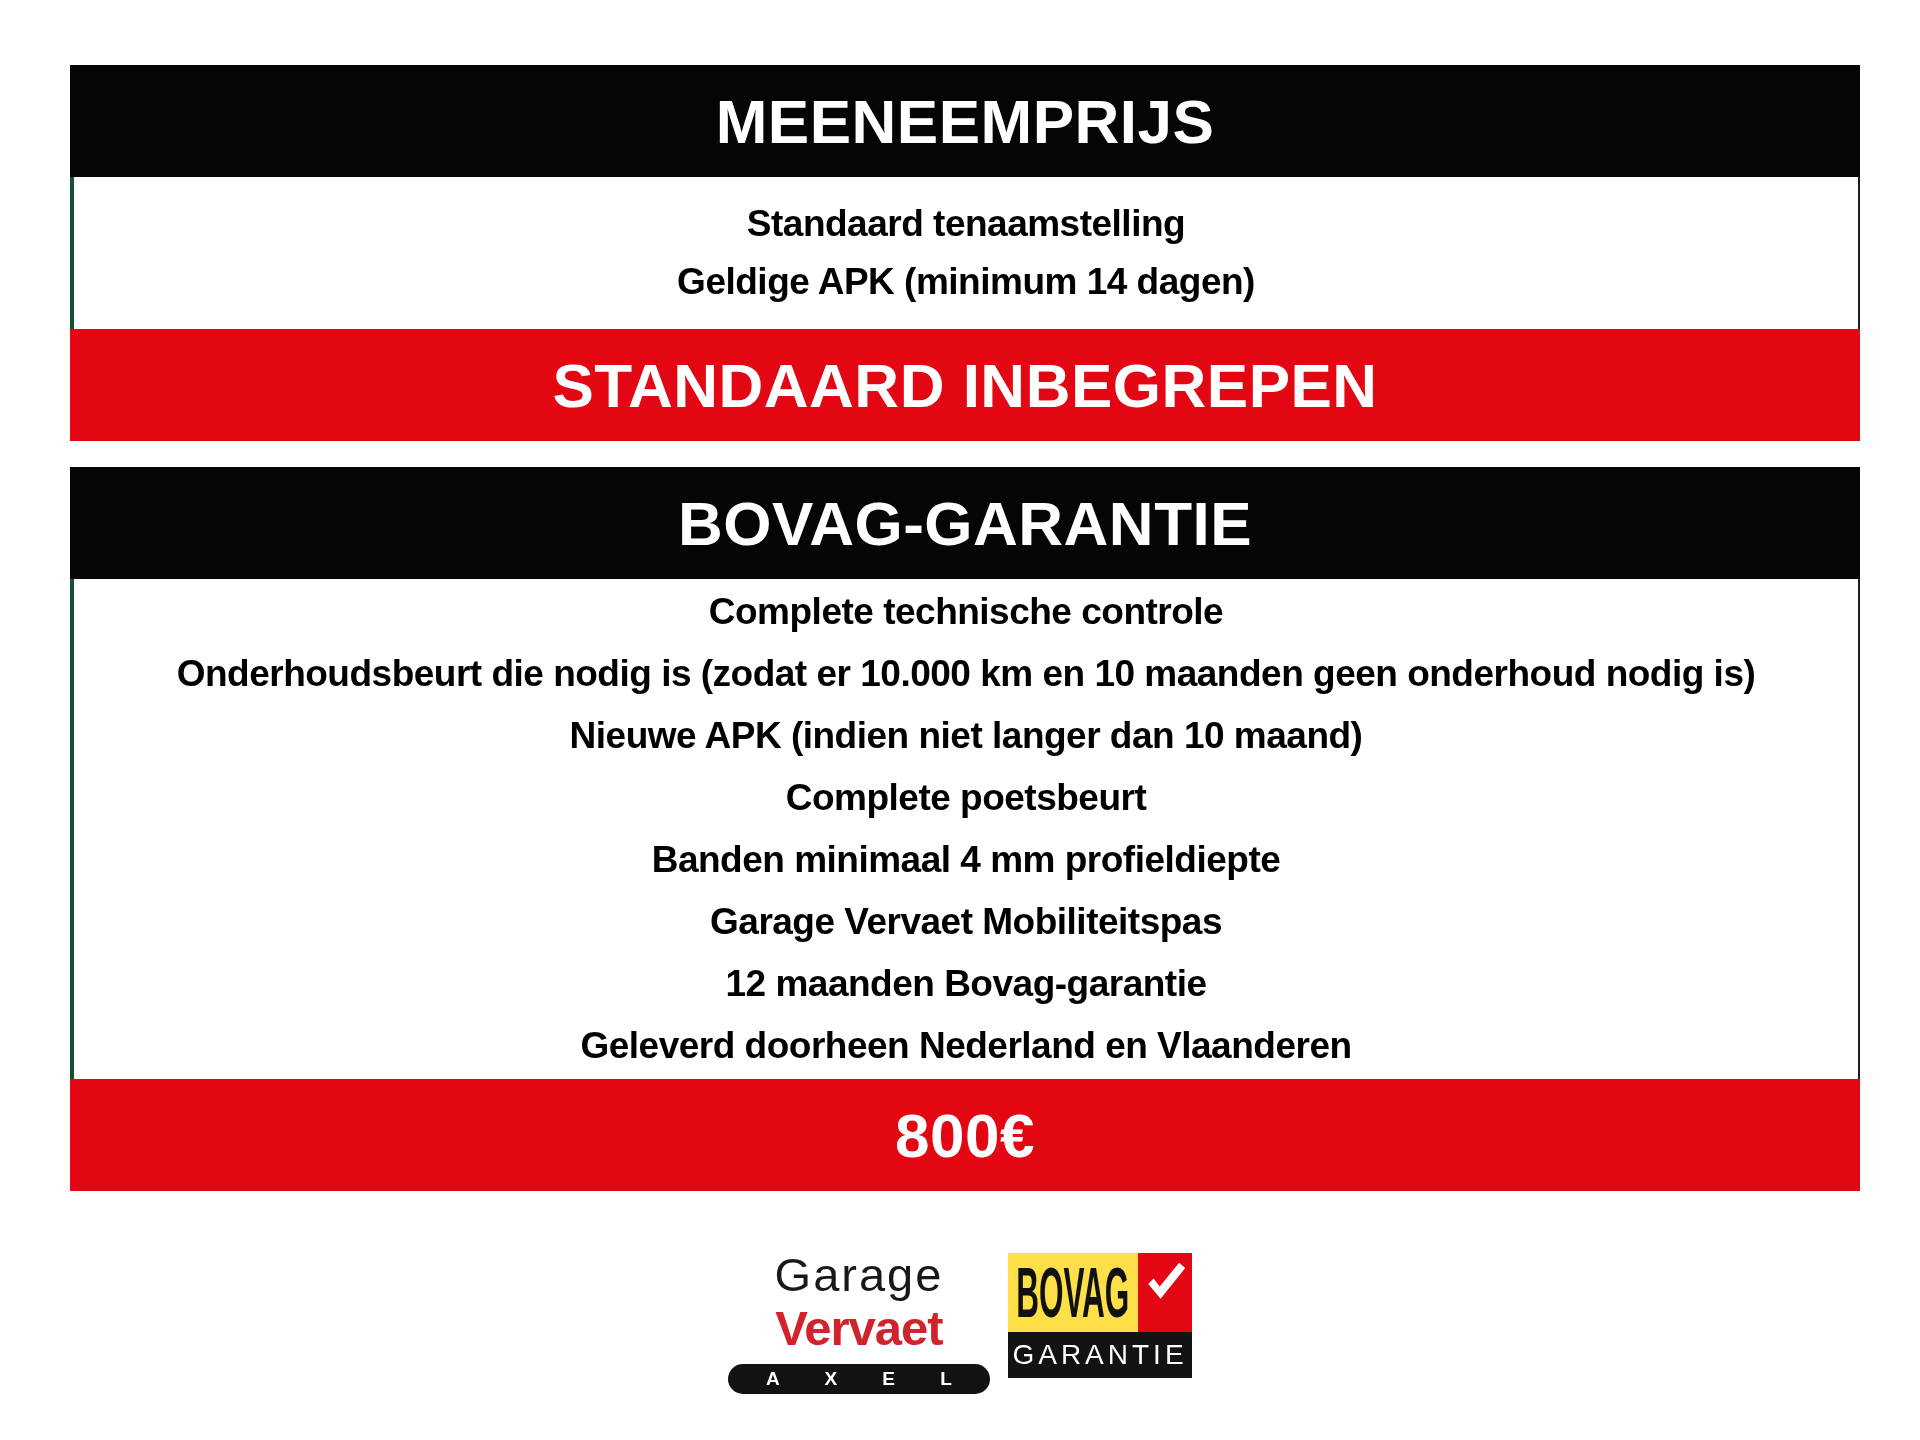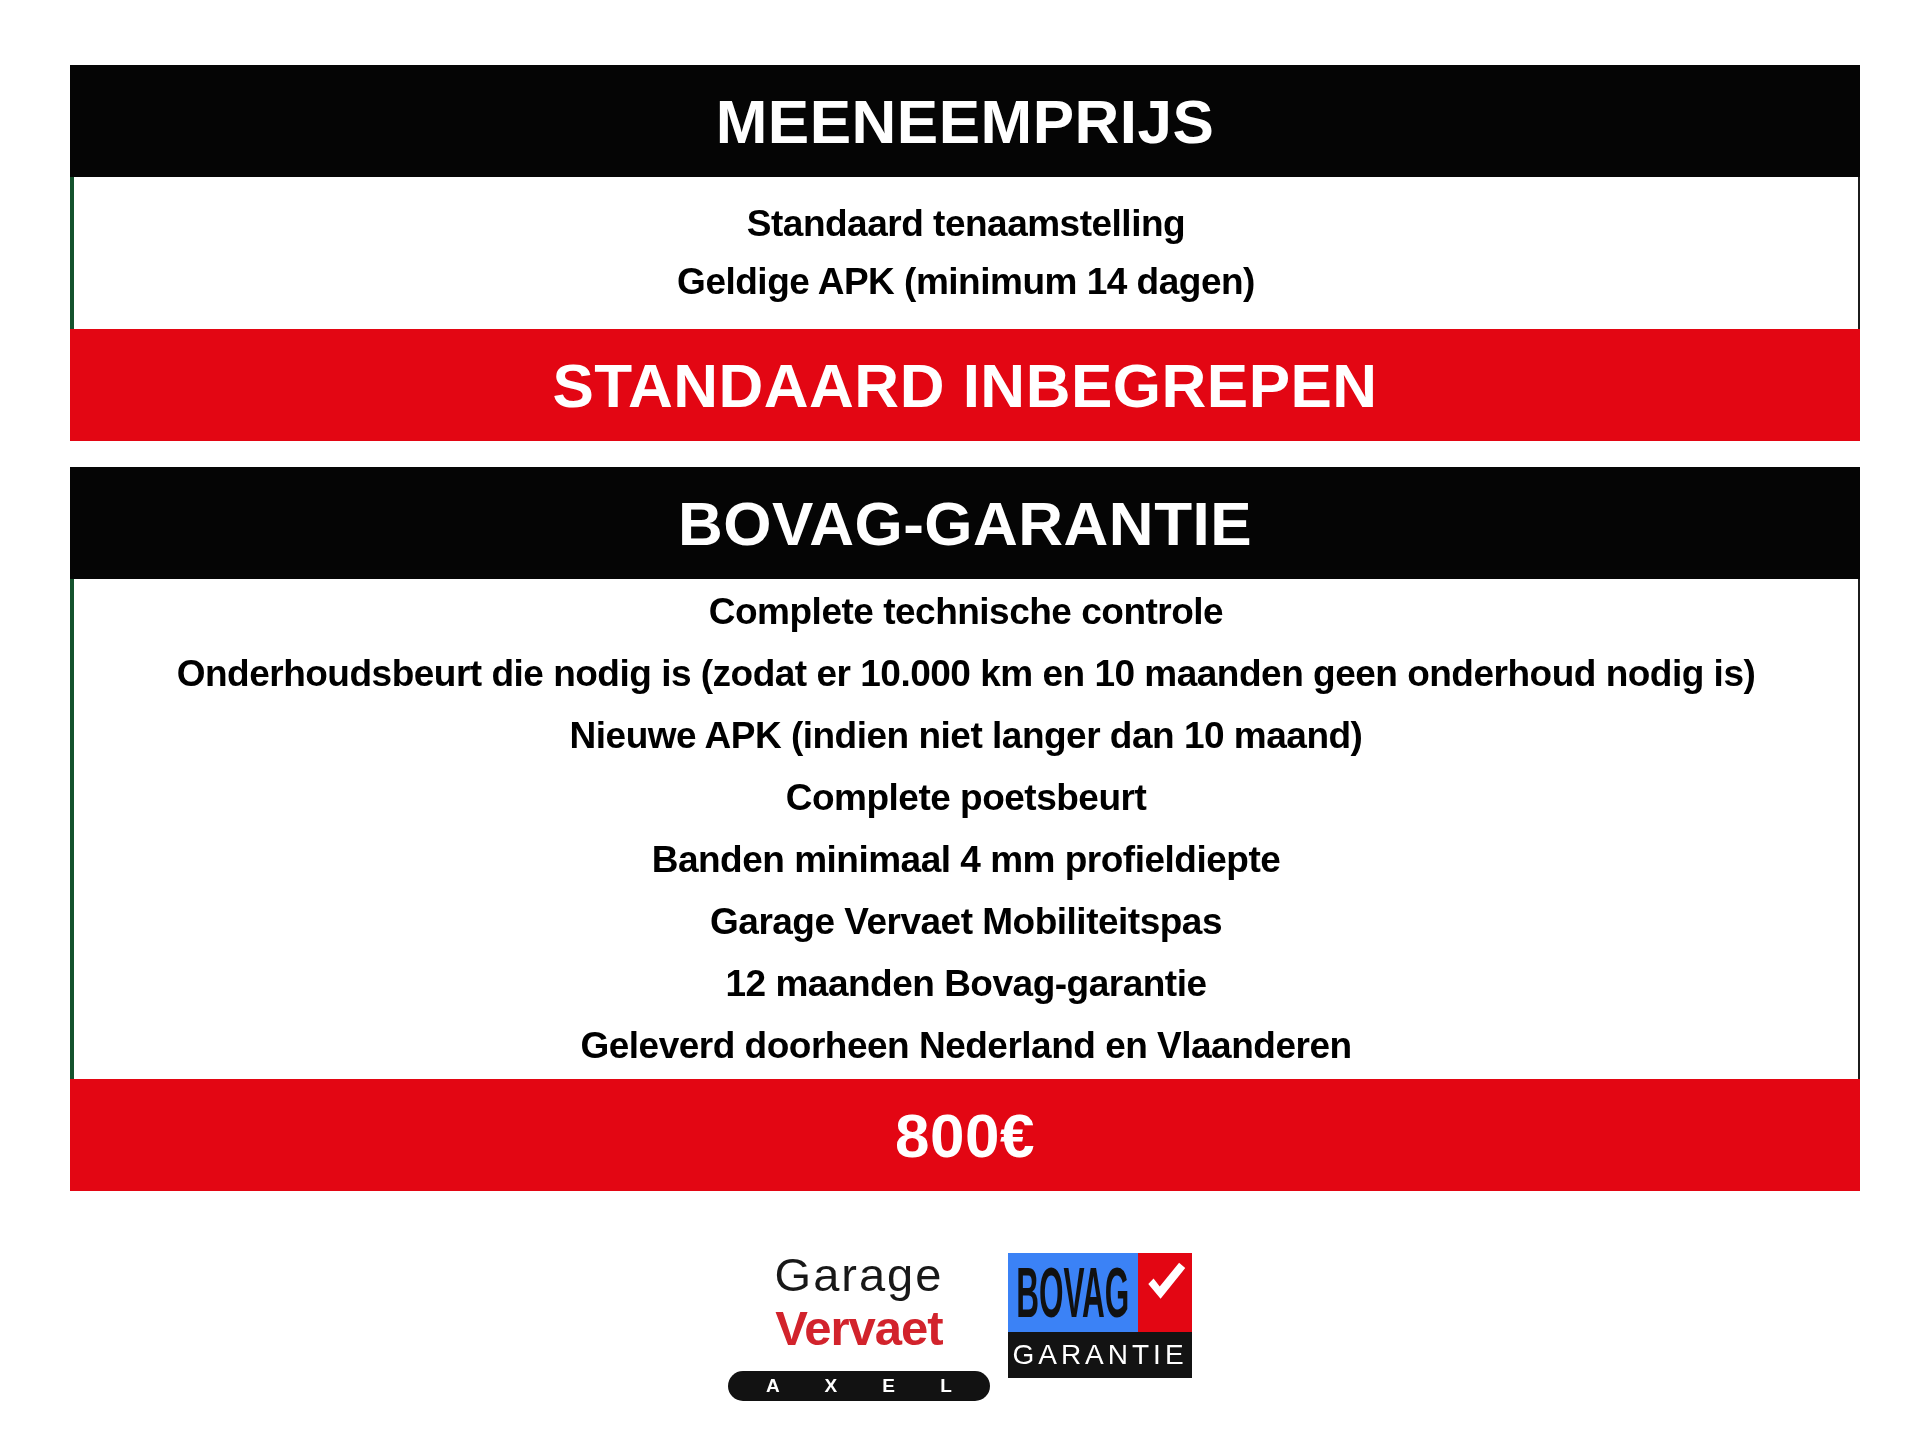--- a/index.html
+++ b/index.html
@@ -81,21 +81,21 @@
     font-weight: 400;
   }
   .vervaet-name {
     font-size: 49px;
     line-height: 62px;
     font-weight: bold;
     color: #d2232c;
     letter-spacing: -1px;
   }
   .vervaet-axel {
-    margin-top: 12px;
+    margin-top: 5px;
     background: #121212;
     color: #ffffff;
     border-radius: 16px;
     height: 30px;
     line-height: 30px;
     font-weight: bold;
     font-size: 19px;
     letter-spacing: 14px;
     word-spacing: 12px;
     text-indent: 14px; 
@@ -105,21 +105,21 @@
   
   .bovag-logo {
     width: 184px;
     height: 125px;
     display: flex;
     flex-direction: column;
   }
   .bovag-top { display: flex; height: 79px; }
   .bovag-yellow {
     width: 130px;
-    background: #3b82f6;
+    background: #fde047;
     display: flex;
     align-items: center;
     justify-content: center;
     overflow: hidden;
   }
   .bovag-brand {
     font-size: 70px;
     font-weight: bold;
     color: #111111;
     white-space: nowrap;

